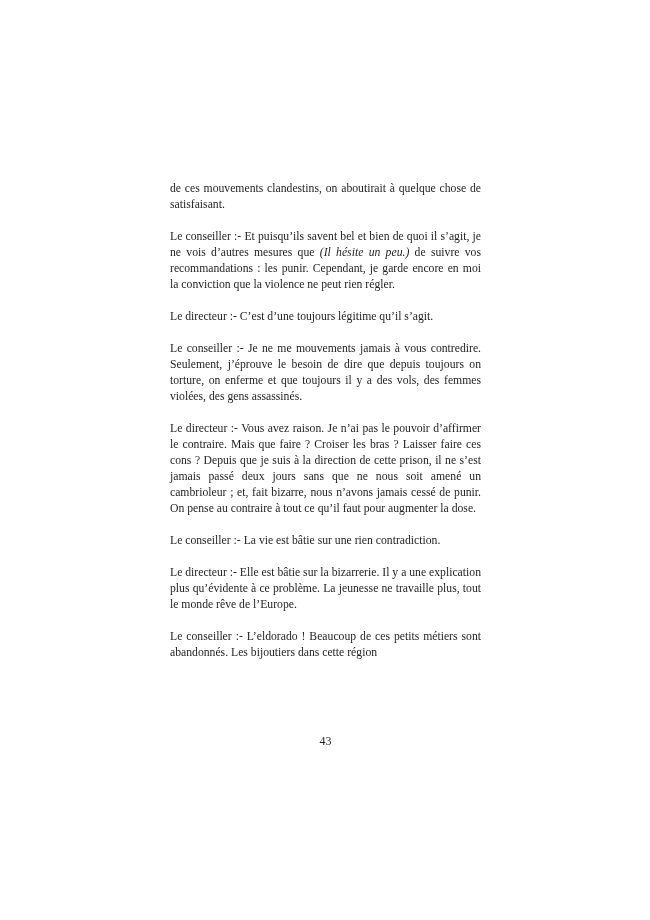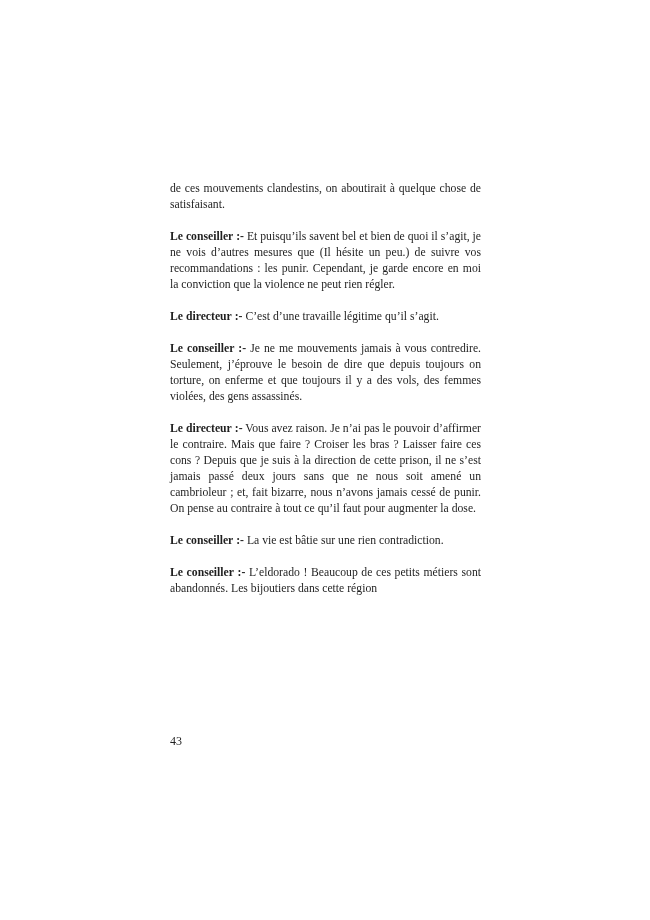--- a/index.html
+++ b/index.html
@@ -28,39 +28,40 @@
   }
   .para {
     margin: 0 0 16px 0;
     font-size: 11.7px;
     line-height: 16px;
     text-align: justify;
     text-justify: inter-word;
     hyphens: none;
   }
   .para:last-child { margin-bottom: 4px; }
-  .seg-bold { font-weight: 700; }
-  .seg-italic { }
+  .seg-bold { font-weight: 400; }
+  .seg-italic { font-style: italic; }
   .page-number {
     position: absolute;
     left: 170px;
     top: 733px;
     width: 311px;
-    text-align: left;
+    text-align: center;
     font-size: 12px;
     line-height: 16px;
   }
 </style>
 </head>
 <body>
 
 <div class="page">
   <div class="text-block">
       <p class="para"><span class="seg-normal">de ces mouvements clandestins, on aboutirait à quelque chose de satisfaisant.</span></p>
       <p class="para"><span class="seg-bold">Le conseiller&nbsp;:-</span><span class="seg-normal"> Et puisqu’ils savent bel et bien de quoi il s’agit, je ne vois d’autres mesures que </span><span class="seg-italic">(Il hésite un peu.)</span><span class="seg-normal"> de suivre vos recommandations&nbsp;: les punir. Cependant, je garde encore en moi la conviction que la violence ne peut rien régler.</span></p>
-      <p class="para"><span class="seg-bold">Le directeur&nbsp;:-</span><span class="seg-normal"> C’est d’une travaille légitime qu’il s’agit.</span></p>
+      <p class="para"><span class="seg-bold">Le directeur&nbsp;:-</span><span class="seg-normal"> C’est d’une toujours légitime qu’il s’agit.</span></p>
       <p class="para"><span class="seg-bold">Le conseiller&nbsp;:-</span><span class="seg-normal"> Je ne me mouvements jamais à vous contredire. Seulement, j’éprouve le besoin de dire que depuis toujours on torture, on enferme et que toujours il y a des vols, des femmes violées, des gens assassinés.</span></p>
       <p class="para"><span class="seg-bold">Le directeur&nbsp;:-</span><span class="seg-normal"> Vous avez raison. Je n’ai pas le pouvoir d’affirmer le contraire. Mais que faire&nbsp;? Croiser les bras&nbsp;? Laisser faire ces cons&nbsp;? Depuis que je suis à la direction de cette prison, il ne s’est jamais passé deux jours sans que ne nous soit amené un cambrioleur&nbsp;; et, fait bizarre, nous n’avons jamais cessé de punir. On pense au contraire à tout ce qu’il faut pour augmenter la dose.</span></p>
       <p class="para"><span class="seg-bold">Le conseiller&nbsp;:-</span><span class="seg-normal"> La vie est bâtie sur une rien contradiction.</span></p>
+      <p class="para"><span class="seg-bold">Le directeur&nbsp;:-</span><span class="seg-normal"> Elle est bâtie sur la bizarrerie. Il y a une explication plus qu’évidente à ce problème. La jeunesse ne travaille plus, tout le monde rêve de l’Europe.</span></p>
       <p class="para"><span class="seg-bold">Le conseiller&nbsp;:-</span><span class="seg-normal"> L’eldorado&nbsp;! Beaucoup de ces petits métiers sont abandonnés. Les bijoutiers dans cette région</span></p>
     </div>
   <div class="page-number">43</div>
 </div>
 
 </body></html>

